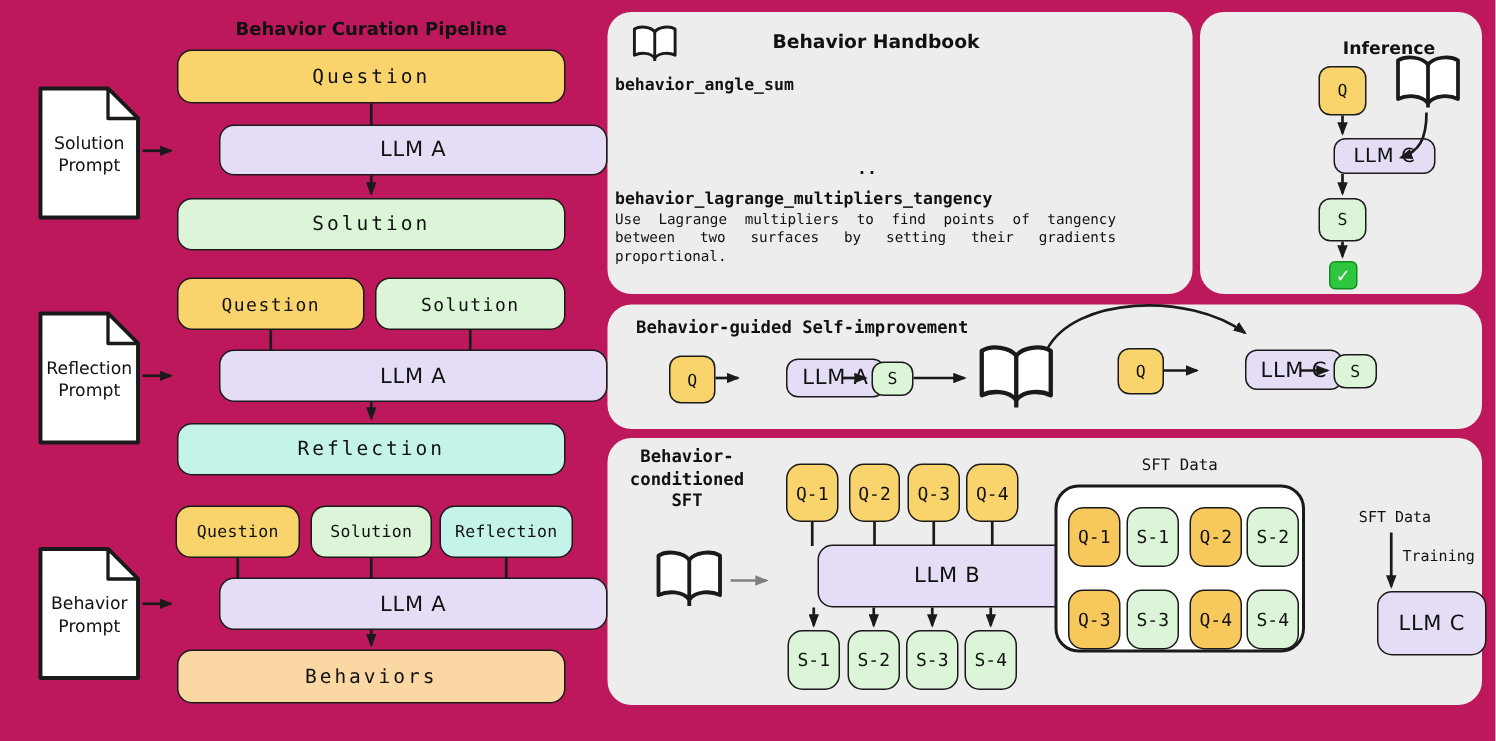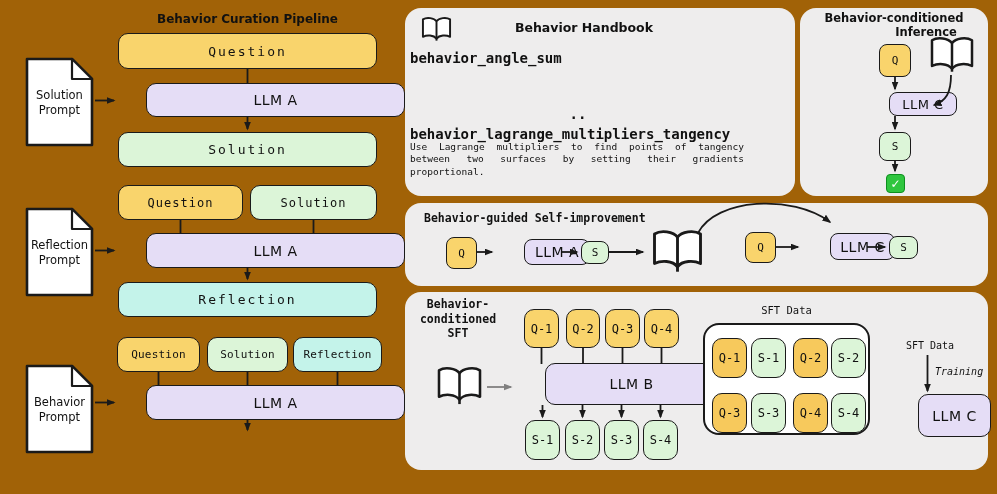--- a/index.html
+++ b/index.html
@@ -1,16 +1,16 @@
 <!DOCTYPE html>
 <html><head>
 <meta charset="utf-8">
 <style>
   html,body{margin:0;padding:0;background:#ffffff;}
-  #canvas{position:relative;width:997px;height:494px;background:#a16207;overflow:hidden;
+  #canvas{position:relative;width:997px;height:494px;background:#be185d;overflow:hidden;
           font-family:"DejaVu Sans","Liberation Sans",sans-serif;color:#111;}
   .panel{position:absolute;background:#EEEDED;border-radius:16px;}
   .box{position:absolute;display:flex;align-items:center;justify-content:center;
        box-sizing:border-box;border:1.6px solid #1a1a1a;color:#111;white-space:nowrap;}
   .r10{border-radius:10px;} .r8{border-radius:8px;}
   .mono{font-family:"DejaVu Sans Mono","Liberation Mono",monospace;}
   .t13{font-family:"DejaVu Sans Mono",monospace;font-size:13px;letter-spacing:2px;}
   .t12{font-family:"DejaVu Sans Mono",monospace;font-size:12px;letter-spacing:1px;}
   .t11{font-family:"DejaVu Sans Mono",monospace;font-size:11px;letter-spacing:0.2px;}
   .tq{font-family:"DejaVu Sans Mono",monospace;font-size:11px;}
@@ -18,21 +18,21 @@
   .llm{font-family:"DejaVu Sans",sans-serif;font-size:14px;letter-spacing:0.5px;}
   .c-yellow{background:#F9D46C;} .c-pairq{background:#F7C95C;}
   .c-purple{background:#E5DDF6;margin-left:28px;} .c-green{background:#DCF5D8;}
   .c-cyan{background:#C4F3EA;}  .c-orange{background:#FAD7A3;}
   .abs{position:absolute;}
   .lbl{position:absolute;color:#111;}
   .bold{font-weight:bold;}
   .center{text-align:center;}
   .doc-label{position:absolute;left:0;top:0;width:100%;height:100%;display:flex;flex-direction:column;
              align-items:center;justify-content:center;font-size:11.5px;line-height:1.3;}
-  .hb-name{font-family:"DejaVu Sans Mono",monospace;font-weight:bold;font-size:14px;}
+  .hb-name{font-family:"DejaVu Sans Mono",monospace;font-weight:bold;font-size:11px;}
   .hb-text{font-family:"DejaVu Sans Mono",monospace;font-size:9.5px;line-height:12.4px;text-align:justify;}
   .check{position:absolute;display:flex;align-items:center;justify-content:center;
          background:#2FC63F;border:1.5px solid #0E8F1F;border-radius:4px;
          color:#fff;font-weight:bold;font-size:12px;}
   svg.overlay{position:absolute;left:0;top:0;z-index:6;pointer-events:none;}
   .z2{z-index:2;}
 </style>
 </head>
 <body>
 
@@ -81,34 +81,34 @@
     </svg>
     <div class="doc-label">
       <span>Behavior</span>
       <span>Prompt</span>
     </div>
   </div>
   <div class="box r10 c-yellow t11 z2" style="left:117px;top:337px;width:83px;height:35px;">Question</div>
   <div class="box r10 c-green t11 z2" style="left:207px;top:337px;width:81px;height:35px;">Solution</div>
   <div class="box r10 c-cyan t11 z2" style="left:293px;top:337px;width:89px;height:35px;">Reflection</div>
   <div class="box r10 c-purple llm z2" style="left:118px;top:385px;width:259px;height:35px;">LLM A</div>
+  <div class="box r10 c-orange t13 z2" style="left:118px;top:433px;width:259px;height:36px;">Behaviors</div>
 
   <div class="abs z2" style="left:421px;top:16px;">
     <svg width="31" height="28" viewBox="0 0 64 56">
       <path d="M32 10 C27 3 12 1 4 6 L4 42 C12 38 26 38 32 46 C38 38 52 38 60 42 L60 6 C52 1 37 3 32 10 Z" fill="#fff" stroke="#1a1a1a" stroke-width="4" stroke-linejoin="round"></path>
       <path d="M32 10 L32 50" stroke="#1a1a1a" stroke-width="4"></path>
     </svg>
   </div>
   <div class="lbl bold center z2" style="left:416px;top:20px;width:336px;font-size:12.5px;">Behavior Handbook</div>
   <div class="lbl hb-name z2" style="left:410px;top:50px;">behavior_angle_sum</div>
   <div class="lbl hb-name center z2" style="left:410px;top:106px;width:336px;">..</div>
   <div class="lbl hb-name z2" style="left:410px;top:126px;">behavior_lagrange_multipliers_tangency</div>
   <div class="lbl hb-text z2" style="left:410px;top:141px;width:334px;">Use Lagrange multipliers to find points of tangency between two surfaces by setting their gradients proportional.</div>
 
-  <div class="lbl bold center z2" style="left:800px;top:11px;width:188px;font-size:11.5px;line-height:14px;">Behavior-conditioned</div>
   <div class="lbl bold center z2" style="left:800px;top:25px;width:188px;font-size:11.5px;padding-left:32px;">Inference</div>
   <div class="box r8 c-yellow tq z2" style="left:879px;top:44px;width:32px;height:33px;">Q</div>
   <div class="abs z2" style="left:928px;top:36px;">
     <svg width="48" height="40" viewBox="0 0 64 56">
       <path d="M32 10 C27 3 12 1 4 6 L4 42 C12 38 26 38 32 46 C38 38 52 38 60 42 L60 6 C52 1 37 3 32 10 Z" fill="#fff" stroke="#1a1a1a" stroke-width="3.5" stroke-linejoin="round"></path>
       <path d="M32 10 L32 50" stroke="#1a1a1a" stroke-width="3.5"></path>
     </svg>
   </div>
   <div class="box r8 c-purple llm z2" style="left:861px;top:92px;width:68px;height:24px;font-size:13px;">LLM C</div>
   <div class="box r8 c-green tq z2" style="left:879px;top:132px;width:32px;height:29px;">S</div>
@@ -154,21 +154,21 @@
     <div class="box r10 c-green tq2" style="left:46px;top:13px;width:35px;height:40px;">S-1</div>
     <div class="box r10 c-pairq tq2" style="left:88px;top:13px;width:35px;height:40px;">Q-2</div>
     <div class="box r10 c-green tq2" style="left:126px;top:13px;width:35px;height:40px;">S-2</div>
     <div class="box r10 c-pairq tq2" style="left:7px;top:68px;width:35px;height:40px;">Q-3</div>
     <div class="box r10 c-green tq2" style="left:46px;top:68px;width:35px;height:40px;">S-3</div>
     <div class="box r10 c-pairq tq2" style="left:88px;top:68px;width:35px;height:40px;">Q-4</div>
     <div class="box r10 c-green tq2" style="left:126px;top:68px;width:35px;height:40px;">S-4</div>
   </div>
 
   <div class="lbl mono center z2" style="left:880px;top:340px;width:100px;font-size:10px;">SFT Data</div>
-  <div class="lbl mono z2" style="left:935px;top:366px;font-size:10px;font-style:italic;">Training</div>
+  <div class="lbl mono z2" style="left:935px;top:366px;font-size:10px;">Training</div>
   <div class="box r10 c-purple llm z2" style="left:890px;top:394px;width:73px;height:43px;">LLM C</div>
 
   <svg class="overlay" width="997" height="494" viewBox="0 0 997 494">
     <defs>
       <marker id="mA" markerWidth="9" markerHeight="7" refX="7.5" refY="3.5" orient="auto" markerUnits="userSpaceOnUse">
         <path d="M0 0 L9 3.5 L0 7 Z" fill="#1a1a1a"></path>
       </marker>
       <marker id="mG" markerWidth="9" markerHeight="7" refX="7.5" refY="3.5" orient="auto" markerUnits="userSpaceOnUse">
         <path d="M0 0 L9 3.5 L0 7 Z" fill="#808080"></path>
       </marker>

